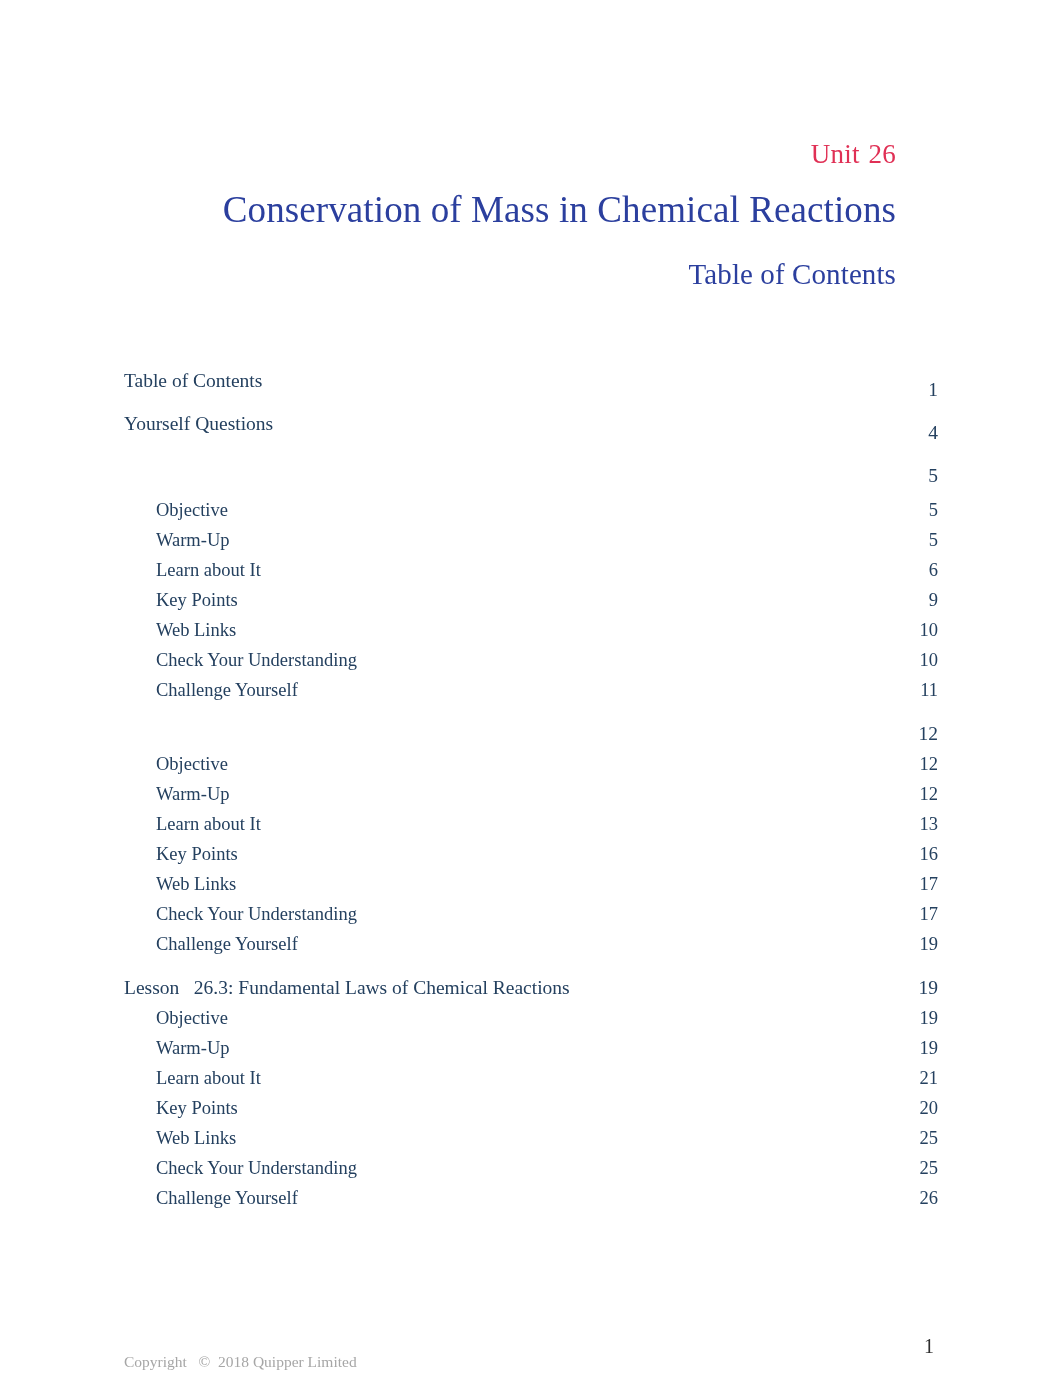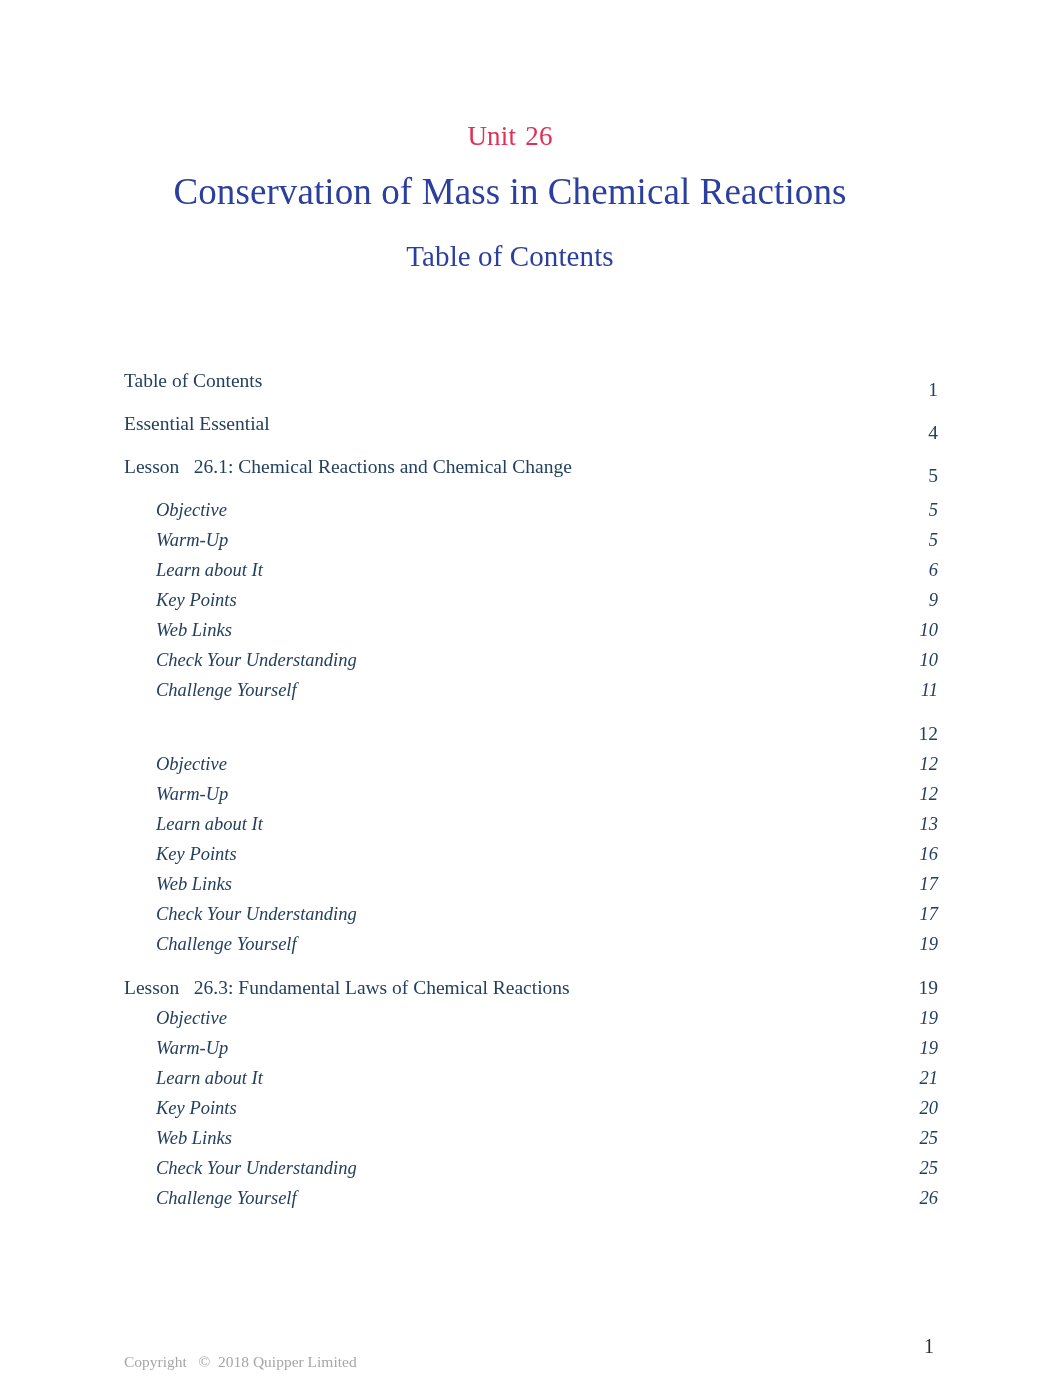--- a/index.html
+++ b/index.html
@@ -21,23 +21,23 @@
     width: 1062px;
     height: 1377px;
     background: #ffffff;
     overflow: hidden;
   }
 
   
   .title-block {
     position: absolute;
     left: 124px;
-    top: 116px;
+    top: 134px;
     width: 772px;
-    text-align: center;
+    text-align: right;
   }
   .unit-line {
     color: #e03055;
     font-size: 27px;
     line-height: 40px;
     letter-spacing: 0.2px;
   }
   .unit-word { margin-right: 9px; }
   .doc-title {
     color: #2b3f9e;
@@ -99,21 +99,20 @@
     font-size: 19.5px;
     top: 0px;
     line-height: 26px;
   }
   
   .lvl2 {
     font-size: 18.5px;
     height: 30px;
     line-height: 26px;
     padding-left: 32px;
-    font-style: italic;
   }
   .lvl2 .pageno {
     font-size: 18.5px;
     top: 0px;
     line-height: 26px;
   }
   
   .group-gap { margin-top: 14px; }
 
   
@@ -149,22 +148,22 @@
 <div class="page">
 
   <div class="title-block">
     <div class="unit-line"><span class="unit-word">Unit</span><span>26</span></div>
     <div class="doc-title">Conservation of Mass in Chemical Reactions</div>
     <div class="toc-heading">Table of Contents</div>
   </div>
 
   <div class="toc" id="toc-list">
       <div class="toc-row lvl1"><span class="label">Table of Contents</span><span class="pageno">1</span></div>
-      <div class="toc-row lvl1"><span class="label">Essential Essential</span><span class="pageno">4</span></div>
-      <div class="toc-row lvl1"><span class="label">Lesson   26.1: Chemical Reactions and Chemical Change</span><span class="pageno">5</span></div>
+      <div class="toc-row lvl1"><span class="label">Yourself Questions</span><span class="pageno">4</span></div>
+      <div class="toc-row lvl1"><span class="pageno">5</span></div>
       <div class="toc-row lvl2"><span class="label">Objective</span><span class="pageno">5</span></div>
       <div class="toc-row lvl2"><span class="label">Warm-Up</span><span class="pageno">5</span></div>
       <div class="toc-row lvl2"><span class="label">Learn about It</span><span class="pageno">6</span></div>
       <div class="toc-row lvl2"><span class="label">Key Points</span><span class="pageno">9</span></div>
       <div class="toc-row lvl2"><span class="label">Web Links</span><span class="pageno">10</span></div>
       <div class="toc-row lvl2"><span class="label">Check Your Understanding</span><span class="pageno">10</span></div>
       <div class="toc-row lvl2"><span class="label">Challenge Yourself</span><span class="pageno">11</span></div>
       <div class="toc-row lvl1-tight group-gap"><span class="pageno">12</span></div>
       <div class="toc-row lvl2"><span class="label">Objective</span><span class="pageno">12</span></div>
       <div class="toc-row lvl2"><span class="label">Warm-Up</span><span class="pageno">12</span></div>

